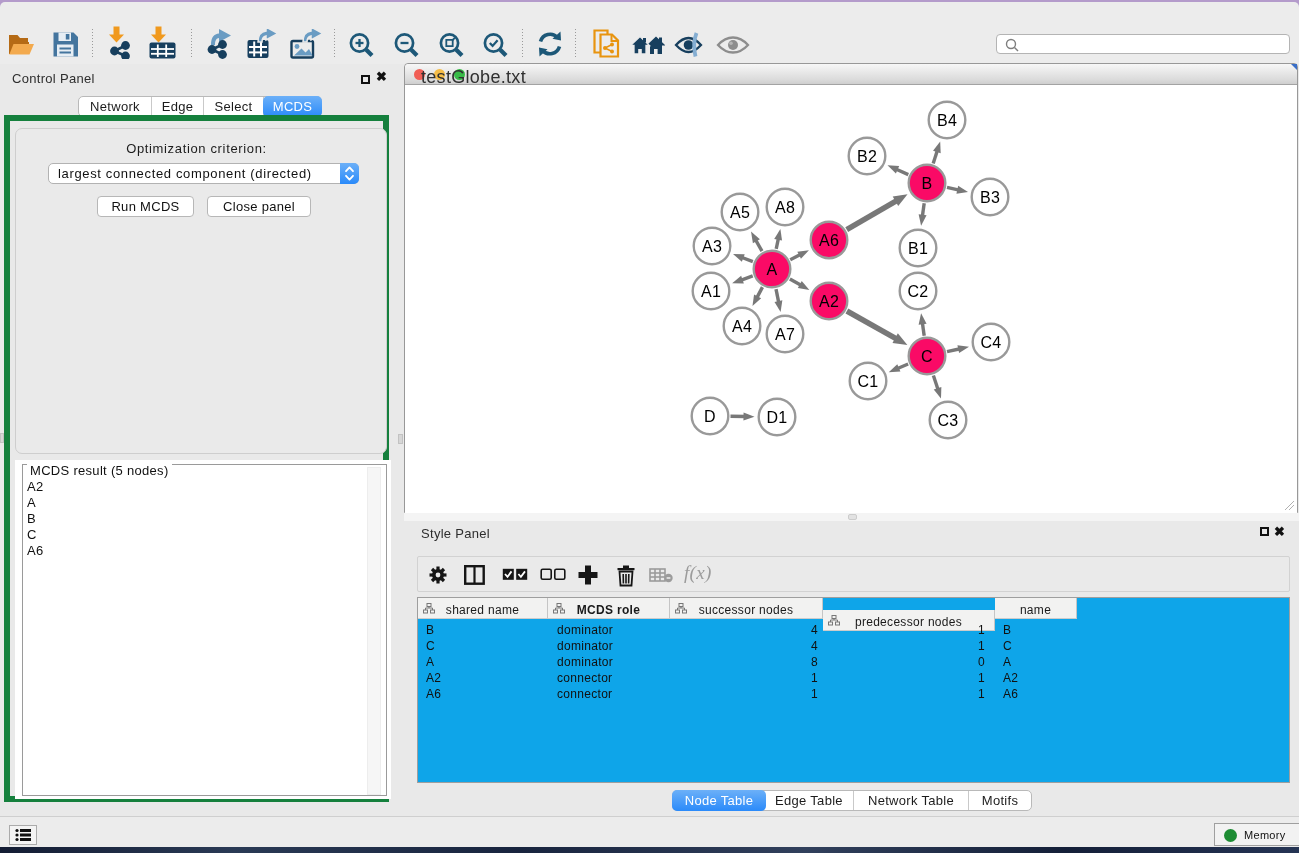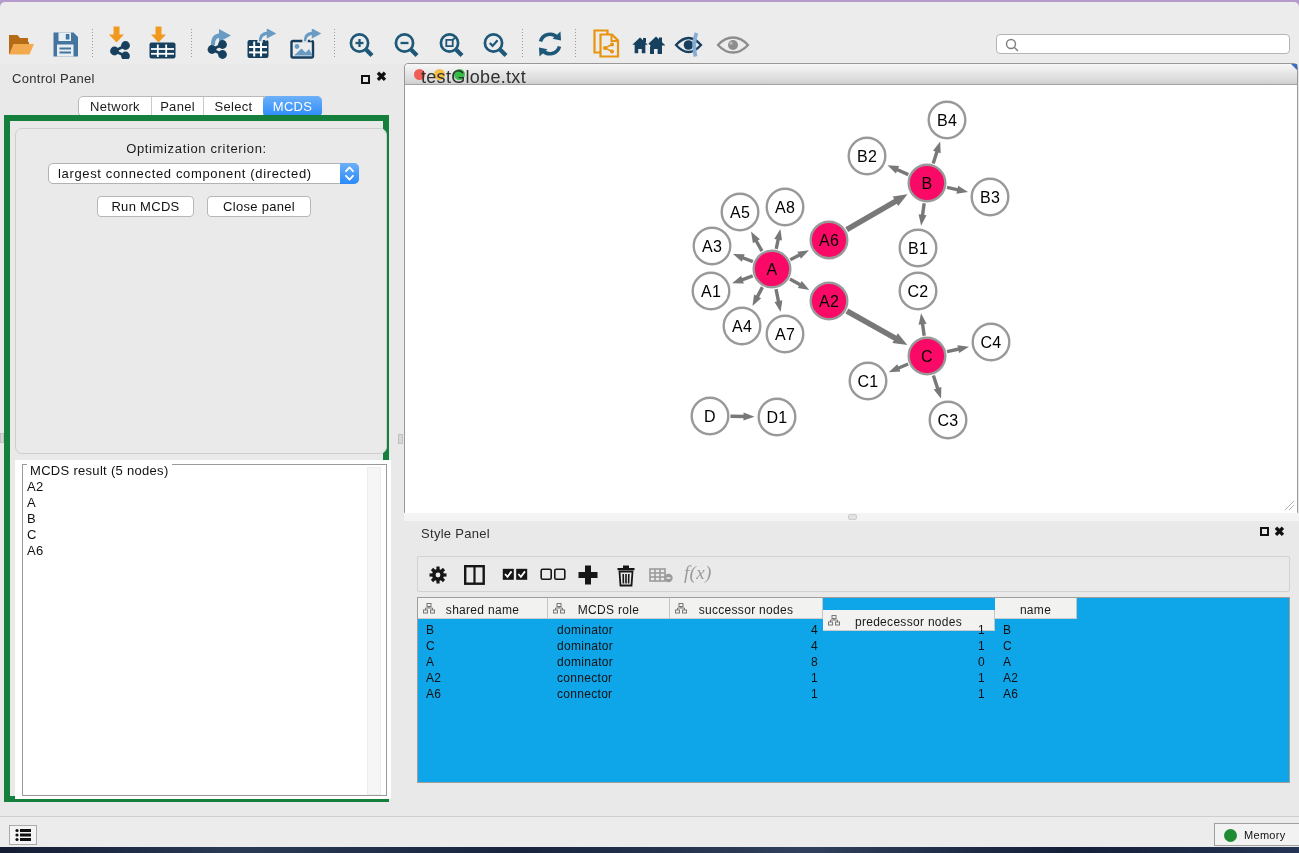--- a/index.html
+++ b/index.html
@@ -258,21 +258,21 @@
       </svg>
     </div>
   </div>
   <div class="content"></div>
 
   <div class="cp-title">Control Panel</div>
   <div class="hd-float" style="left:361px; top:73px;"></div>
   <div class="hd-close" style="left:376px; top:67px;">✖</div>
   <div class="tabs">
     <div class="tab" style="width:73px">Network</div>
-      <div class="tab" style="width:52px">Panel</div>
+      <div class="tab" style="width:52px">Edge</div>
       <div class="tab" style="width:60px">Select</div>
       <div class="tab sel" style="width:59px">MCDS</div>
   </div>
   <div class="cp-outer">
     <div class="cp-inner"></div>
     <div class="opt-label">Optimization criterion:</div>
     <div class="dd">
       <div class="txt">largest connected component (directed)</div>
       <div class="step">
         <svg width="19" height="21" viewBox="0 0 19 21">
@@ -457,21 +457,21 @@
 
     <div style="position:absolute;left:266px;top:5px;font-size:19px;color:#9b9b9b;font-style:italic;font-family:'Liberation Serif',serif;">f(x)</div>
   </div>
   <div class="tbl" id="tbl">
       <div class="tbl-hd" style="left:0px;width:130px;"><svg class="hicon" width="12" height="11" viewBox="0 0 12 11">
           <rect x="4" y="0.5" width="4" height="3" fill="none" stroke="#777" stroke-width="1"></rect>
           <rect x="0.5" y="7" width="4" height="3" fill="none" stroke="#777" stroke-width="1"></rect>
           <rect x="7.5" y="7" width="4" height="3" fill="none" stroke="#777" stroke-width="1"></rect>
           <path d="M6 3.5 V5 M2.5 7 V5 H9.5 V7" fill="none" stroke="#777" stroke-width="1"></path>
         </svg>shared name</div>
-      <div class="tbl-hd" style="left:130px;width:122px;"><svg class="hicon" width="12" height="11" viewBox="0 0 12 11">
+      <div class="tbl-hd" style="left:130px;width:122px;font-weight:bold;"><svg class="hicon" width="12" height="11" viewBox="0 0 12 11">
           <rect x="4" y="0.5" width="4" height="3" fill="none" stroke="#777" stroke-width="1"></rect>
           <rect x="0.5" y="7" width="4" height="3" fill="none" stroke="#777" stroke-width="1"></rect>
           <rect x="7.5" y="7" width="4" height="3" fill="none" stroke="#777" stroke-width="1"></rect>
           <path d="M6 3.5 V5 M2.5 7 V5 H9.5 V7" fill="none" stroke="#777" stroke-width="1"></path>
         </svg>MCDS role</div>
       <div class="tbl-hd" style="left:252px;width:153px;"><svg class="hicon" width="12" height="11" viewBox="0 0 12 11">
           <rect x="4" y="0.5" width="4" height="3" fill="none" stroke="#777" stroke-width="1"></rect>
           <rect x="0.5" y="7" width="4" height="3" fill="none" stroke="#777" stroke-width="1"></rect>
           <rect x="7.5" y="7" width="4" height="3" fill="none" stroke="#777" stroke-width="1"></rect>
           <path d="M6 3.5 V5 M2.5 7 V5 H9.5 V7" fill="none" stroke="#777" stroke-width="1"></path>
@@ -502,20 +502,26 @@
       <div class="tbl-row" style="left:139px;top:72px;">connector</div>
       <div class="tbl-row" style="left:320px;top:72px;width:80px;text-align:right;">1</div>
       <div class="tbl-row" style="left:487px;top:72px;width:80px;text-align:right;">1</div>
       <div class="tbl-row" style="left:585px;top:72px;">A2</div>
       <div class="tbl-row" style="left:8px;top:88px;">A6</div>
       <div class="tbl-row" style="left:139px;top:88px;">connector</div>
       <div class="tbl-row" style="left:320px;top:88px;width:80px;text-align:right;">1</div>
       <div class="tbl-row" style="left:487px;top:88px;width:80px;text-align:right;">1</div>
       <div class="tbl-row" style="left:585px;top:88px;">A6</div>
     </div>
+  <div class="btabs">
+    <div class="btab sel" style="width:94px">Node Table</div>
+      <div class="btab" style="width:89px">Edge Table</div>
+      <div class="btab" style="width:115px">Network Table</div>
+      <div class="btab" style="width:62px">Motifs</div>
+  </div>
 
   <div class="statusbar">
     <div class="list-btn">
       <svg width="16" height="14" viewBox="0 0 16 14" style="position:absolute;left:5px;top:2px">
         <circle cx="2" cy="2.5" r="1.6" fill="#111"></circle>
           <rect x="5" y="1" width="11" height="3" fill="#111"></rect>
         <circle cx="2" cy="7" r="1.6" fill="#111"></circle>
           <rect x="5" y="5.5" width="11" height="3" fill="#111"></rect>
         <circle cx="2" cy="11.5" r="1.6" fill="#111"></circle>
           <rect x="5" y="10" width="11" height="3" fill="#111"></rect>

